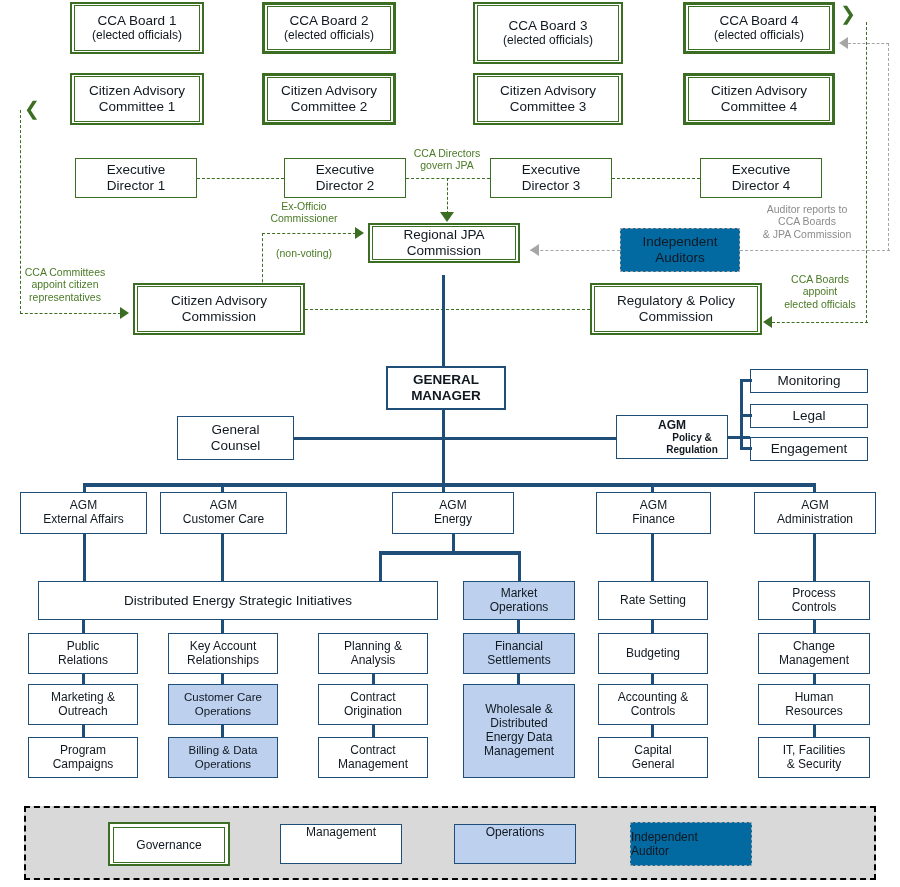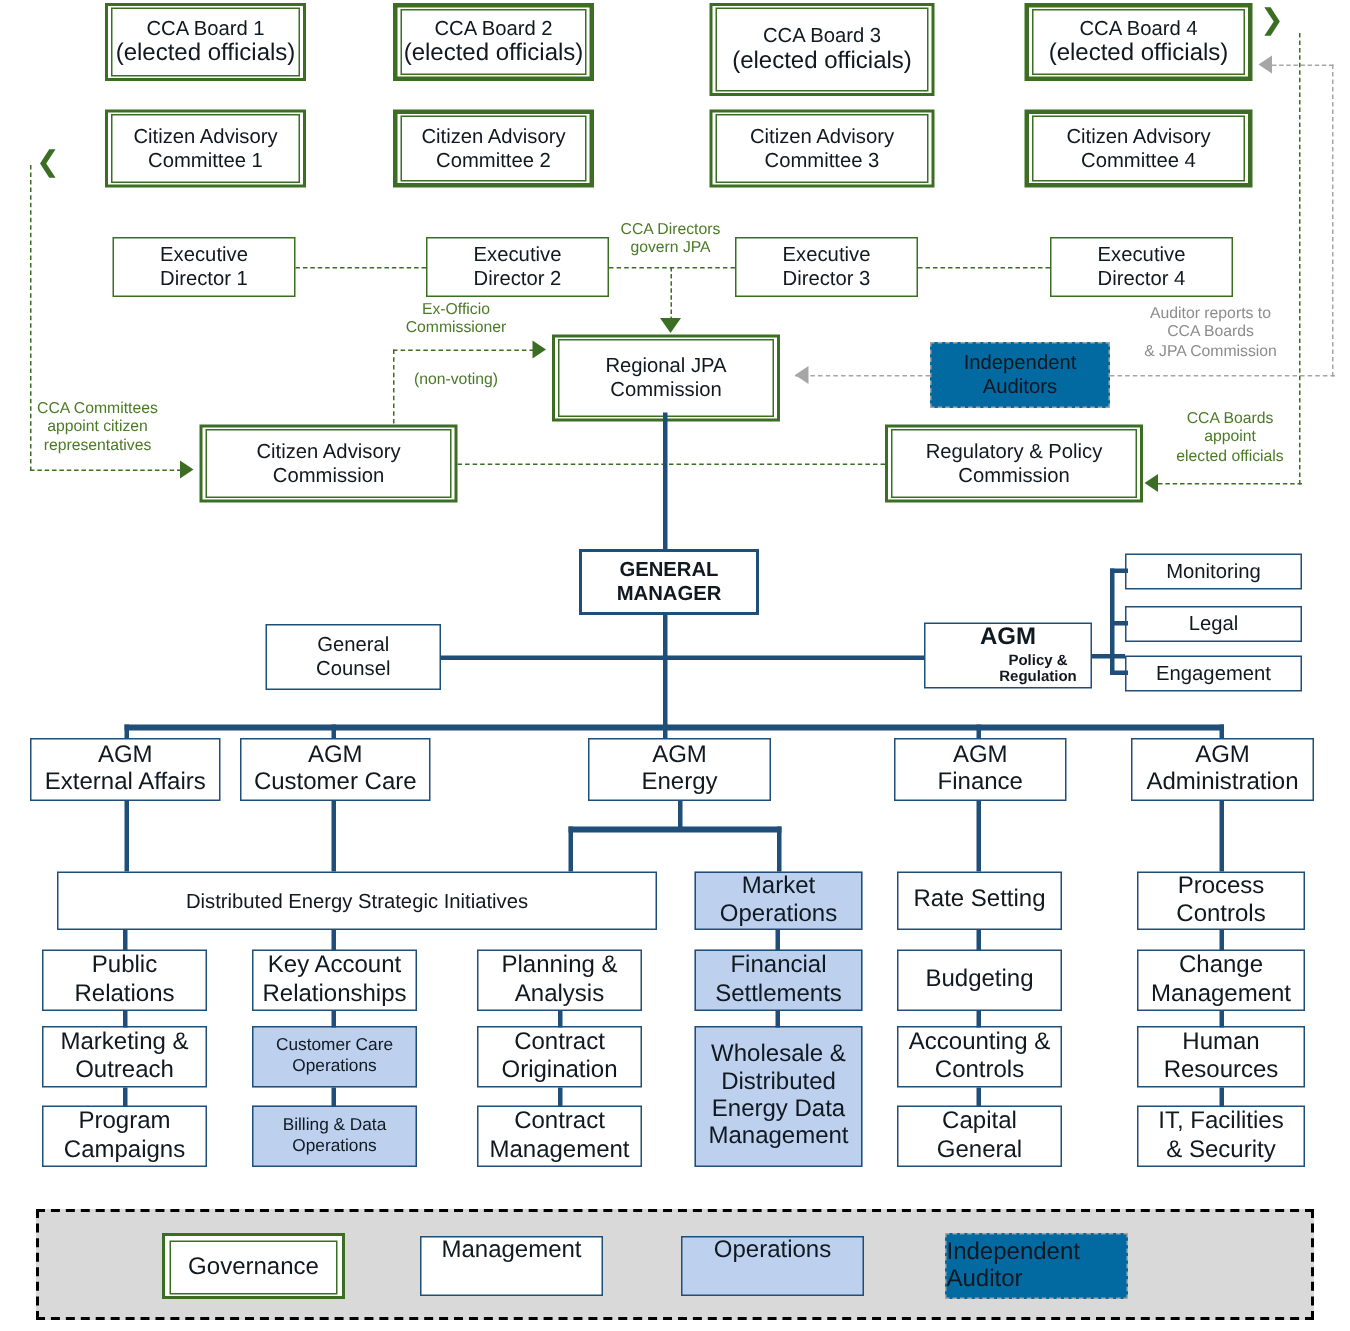--- a/index.html
+++ b/index.html
@@ -54,21 +54,21 @@
   .note-gray{position:absolute;font-size:10.5px;color:#8c8c8c;text-align:center;line-height:1.18;}
 
   
   #legend{position:absolute;left:24px;top:806px;width:852px;height:74px;
           background:#d9d9d9;border:2px dashed #000;box-sizing:border-box;}
   .lgd{position:absolute;height:42px;display:flex;align-items:flex-start;justify-content:center;
        font-size:12px;box-sizing:border-box;}
 
   
   .t13{font-size:13.5px;}
-  .t12{font-size:16px;}
+  .t12{font-size:12px;}
   .t11{font-size:11.5px;}
   .t10{font-size:10px;padding-left:40px;}
   .b{font-weight:bold;}
 </style>
 </head>
 <body>
 
 <div id="chart">
 
   <div class="box gov" style="left:70px;top:2px;width:134px;height:52px;">
@@ -166,21 +166,21 @@
   <div class="dash-g-h" style="left:406px;top:178px;width:84px;"></div>
   <div class="dash-g-h" style="left:612px;top:178px;width:88px;"></div>
 
   <div class="note" style="left:392px;top:147px;width:110px;">
     <div>CCA Directors</div>
     <div>govern JPA</div>
   </div>
   <div class="dash-g-v" style="left:447px;top:178px;height:36px;"></div>
   <div class="arr arr-d-g" style="left:440px;top:212px;"></div>
 
-  <div class="box gov" style="left:368px;top:223px;width:152px;height:58px;">
+  <div class="box gov" style="left:368px;top:223px;width:152px;height:40px;">
     <div class="inner">
         <div>
           <div class="t13">Regional JPA</div>
           <div class="t13">Commission</div>
         </div>
       </div>
   </div>
 
   <div class="note" style="left:248px;top:200px;width:112px;">
     <div>Ex-Officio</div>

